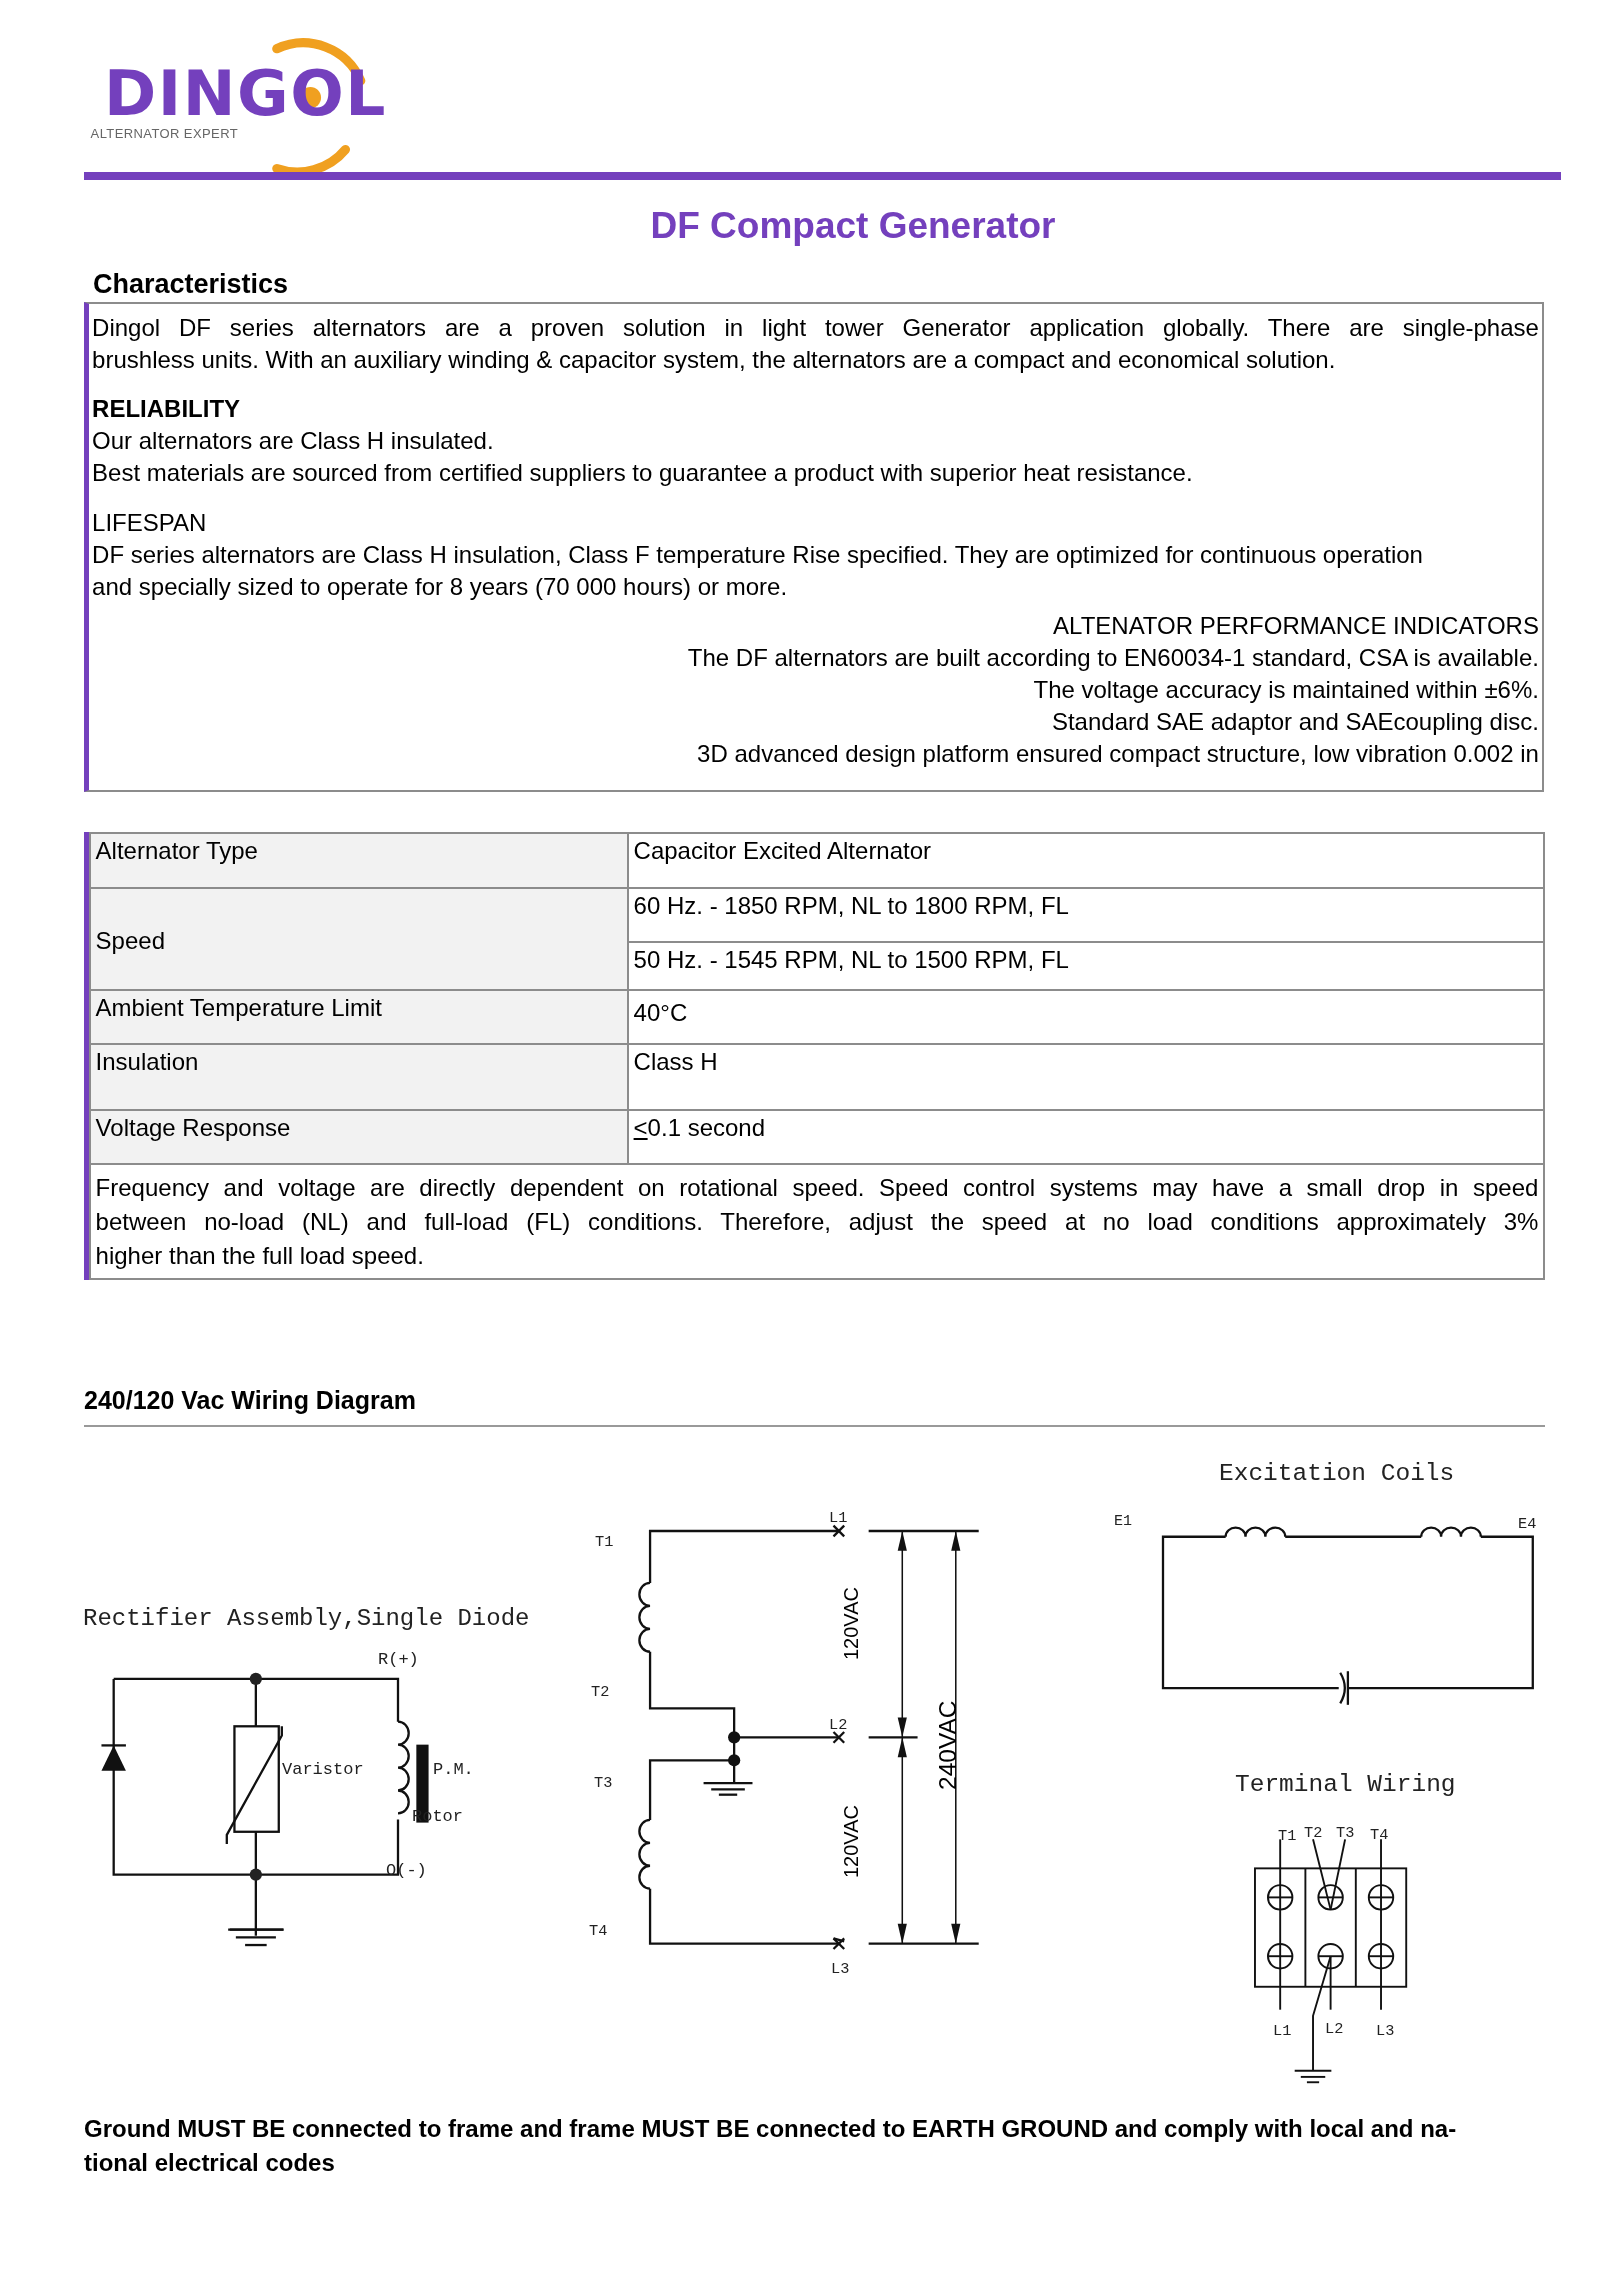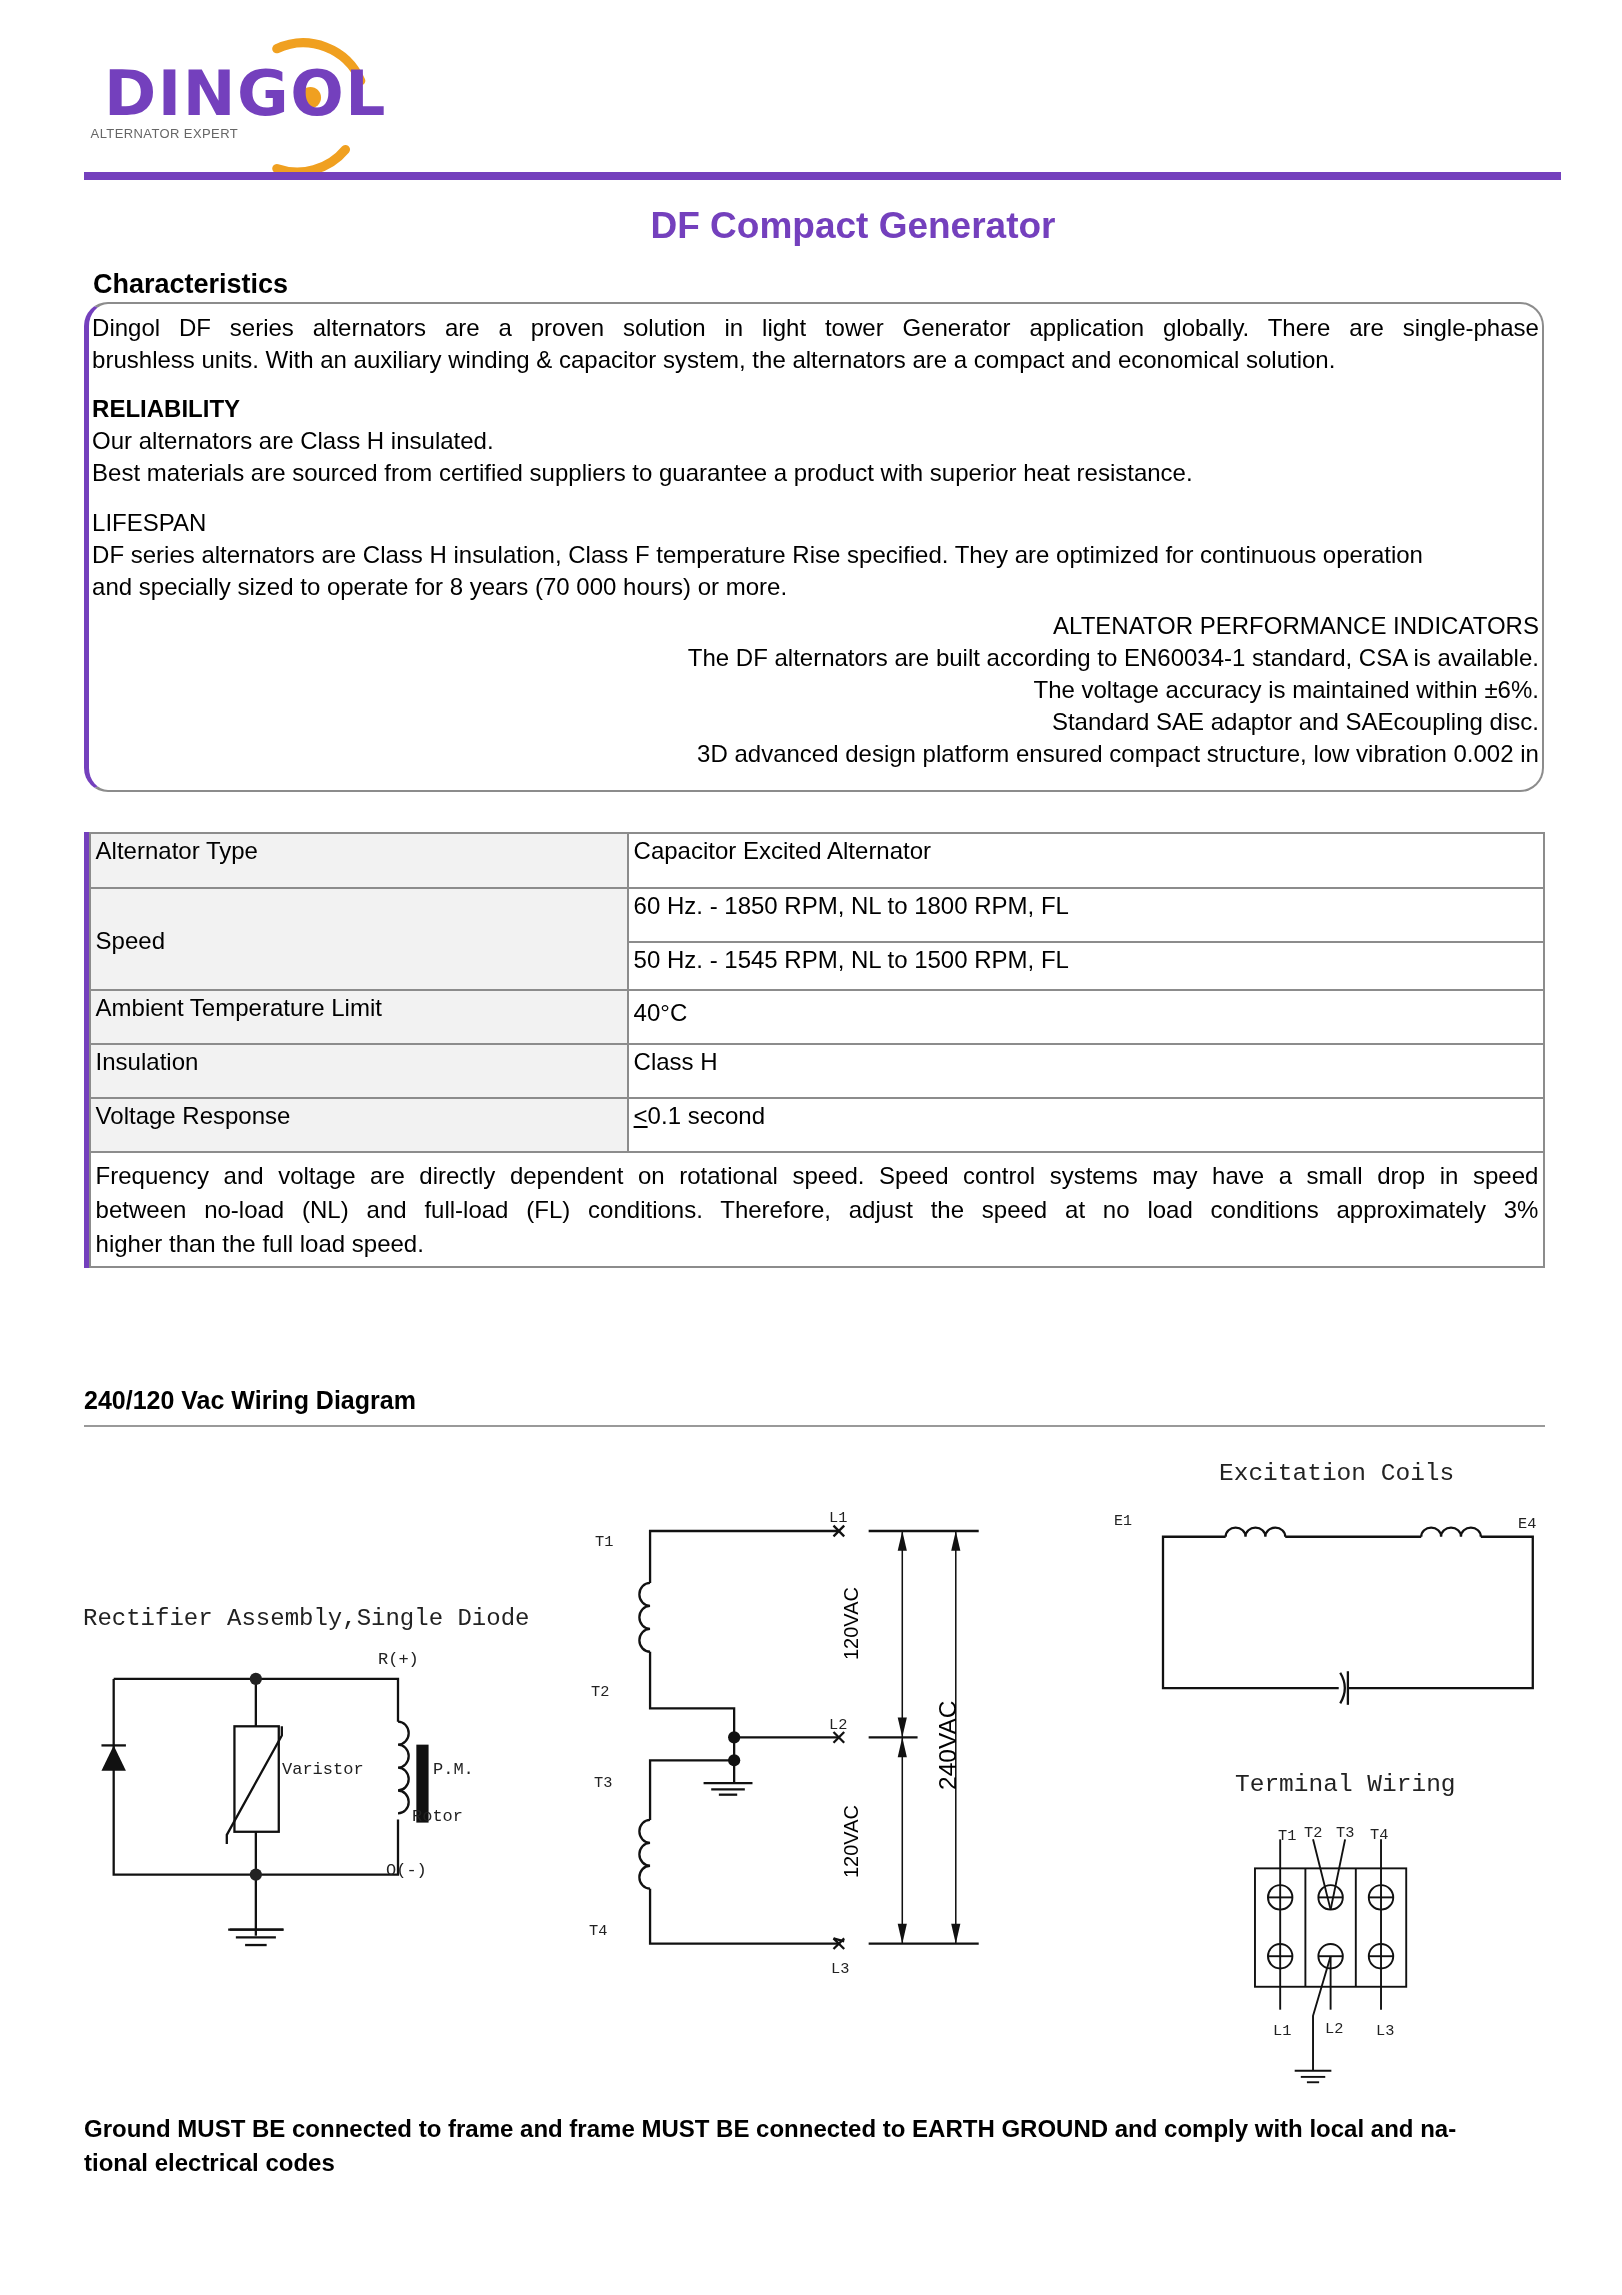--- a/index.html
+++ b/index.html
@@ -34,21 +34,21 @@
   </svg>
   <div class="logo-text">DINGOL</div>
   <div class="logo-sub">ALTERNATOR EXPERT</div>
 </div>
 
 <div class="abs topbar"></div>
 
 <div class="abs title">DF Compact Generator</div>
 
 <div class="abs h2" style="left:93px; top:269px;">Characteristics</div>
-<div class="abs box" style="top:302px; height:490px; padding:7.7px 3.1px 0 3.1px;border-radius:24px;">
+<div class="abs box" style="top:302px; height:490px; padding:7.7px 3.1px 0 3.1px;">
   <p class="p justify">Dingol DF series alternators are a proven solution in light tower Generator application globally. There are single-phase</p>
   <p class="p">brushless units. With an auxiliary winding &amp; capacitor system, the alternators are a compact and economical solution.</p>
 
   <div class="sect" style="margin-top:17px;">
     <p class="p" style="font-weight:bold;">RELIABILITY</p>
     <p class="p">Our alternators are Class H insulated.</p>
     <p class="p">Best materials are sourced from certified suppliers to guarantee a product with superior heat resistance.</p>
   </div>
 
   <div class="sect" style="margin-top:18.4px;">
@@ -79,21 +79,21 @@
       <td style="height:54px;">60 Hz. - 1850 RPM, NL to 1800 RPM, FL</td>
     </tr>
     <tr>
       <td style="height:48px;">50 Hz. - 1545 RPM, NL to 1500 RPM, FL</td>
     </tr>
     <tr>
       <td class="lbl" style="height:54px;">Ambient Temperature Limit</td>
       <td style="padding-top:7.7px;">40°C</td>
     </tr>
     <tr>
-      <td class="lbl" style="height:54px;">Insulation</td>
+      <td class="lbl" style="height:66px;">Insulation</td>
       <td>Class H</td>
     </tr>
     <tr>
       <td class="lbl" style="height:54px;">Voltage Response</td>
       <td><span style="text-decoration:underline;">&lt;</span><span>0.1 second</span></td>
     </tr>
     <tr>
       <td colspan="2" style="height:115px; padding-top:6.1px;">
         <p class="p justify" style="line-height:34px;">Frequency and voltage are directly dependent on rotational speed.  Speed control systems may have a small drop in speed</p>
         <p class="p justify" style="line-height:34px;">between no-load (NL) and full-load (FL) conditions.  Therefore, adjust the speed at no load conditions approximately 3%</p>

